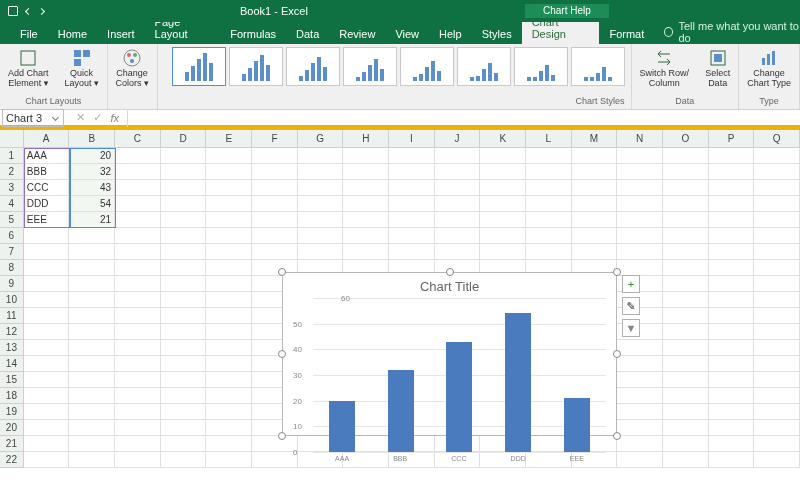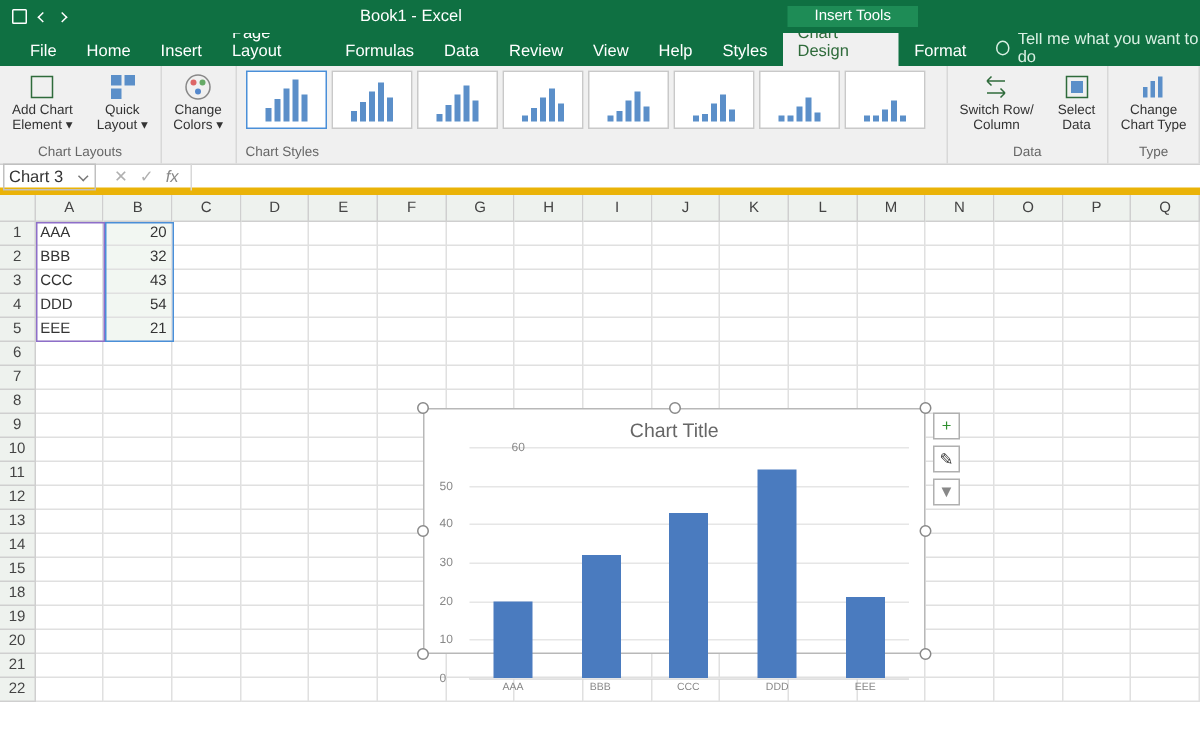--- a/index.html
+++ b/index.html
@@ -16,21 +16,21 @@
 .tab{padding:4px 10px;font-size:11px;cursor:pointer}
 .tab.active{background:#f0f0f0;color:#2f6b3b}
 .tellme{display:flex;align-items:center;margin-left:10px;color:#d9f0e3;font-size:11px}
 .bulb{width:10px;height:10px;border:1px solid #d9f0e3;border-radius:50%;margin-right:5px}
 .ribbon{height:66px;background:#f0f0f0;border-bottom:1px solid #d0d0d0;display:flex}
 .rgroup{display:flex;flex-direction:column;align-items:center;justify-content:space-between;padding:3px 8px;border-right:1px solid #d8d8d8}
 .rbtns{display:flex;gap:16px;align-items:flex-start}
 .rbtn{display:flex;flex-direction:column;align-items:center;font-size:9px;line-height:1.1;cursor:pointer;text-align:center;padding-top:1px}
 .ricon{width:20px;height:20px;margin-bottom:1px}
 .glabel{font-size:9px;color:#666}
-.styles{flex:1;display:flex;flex-direction:column;align-items:flex-start;justify-content:space-between;padding:3px 6px;border-right:1px solid #d8d8d8}
+.styles{flex:1;display:flex;flex-direction:column;align-items:flex-end;justify-content:space-between;padding:3px 6px;border-right:1px solid #d8d8d8}
 .style-row{display:flex;gap:3px;align-items:center}
 .style-box{width:54px;height:39px;border:1px solid #c9c9c9;background:#fff;display:flex;align-items:flex-end;justify-content:center;gap:2px;padding-bottom:4px;cursor:pointer}
 .style-box.sel{border:1px solid #4a8fd8}
 .sb{width:4px;background:#5b8fc9}
 .namebox-row{height:20px;background:#fff;display:flex;align-items:center;border-bottom:5px solid #eab308}
 .namebox{width:62px;height:18px;border:1px solid #c0c0c0;padding:1px 3px;font-size:11px;display:flex;justify-content:space-between;align-items:center;margin-left:2px}
 .nbdrop{border:solid #777;border-width:0 1px 1px 0;padding:2px;transform:rotate(45deg);margin-right:2px}
 .fxicons{display:flex;gap:8px;margin-left:12px;color:#b0b0b0;font-size:11px}
 .fxlabel{font-style:italic;color:#888;margin-left:8px}
 .fbar{flex:1;height:18px;border-left:1px solid #d8d8d8;margin-left:8px}
@@ -63,21 +63,21 @@
 </head>
 <body>
 
 <div class="titlebar">
   <div class="tb-icons">
     <span class="tb-save"></span>
     <span class="tb-arrow tb-left"></span>
     <span class="tb-arrow tb-right"></span>
   </div>
   <span class="tb-title">Book1 - Excel</span>
-  <span class="chart-tools">Insert Tools</span>
+  <span class="chart-tools">Chart Help</span>
 </div>
 
 <div class="tabs">
   <div class="tab">File</div>
   <div class="tab">Home</div>
   <div class="tab">Insert</div>
   <div class="tab">Page Layout</div>
   <div class="tab">Formulas</div>
   <div class="tab">Data</div>
   <div class="tab">Review</div>

